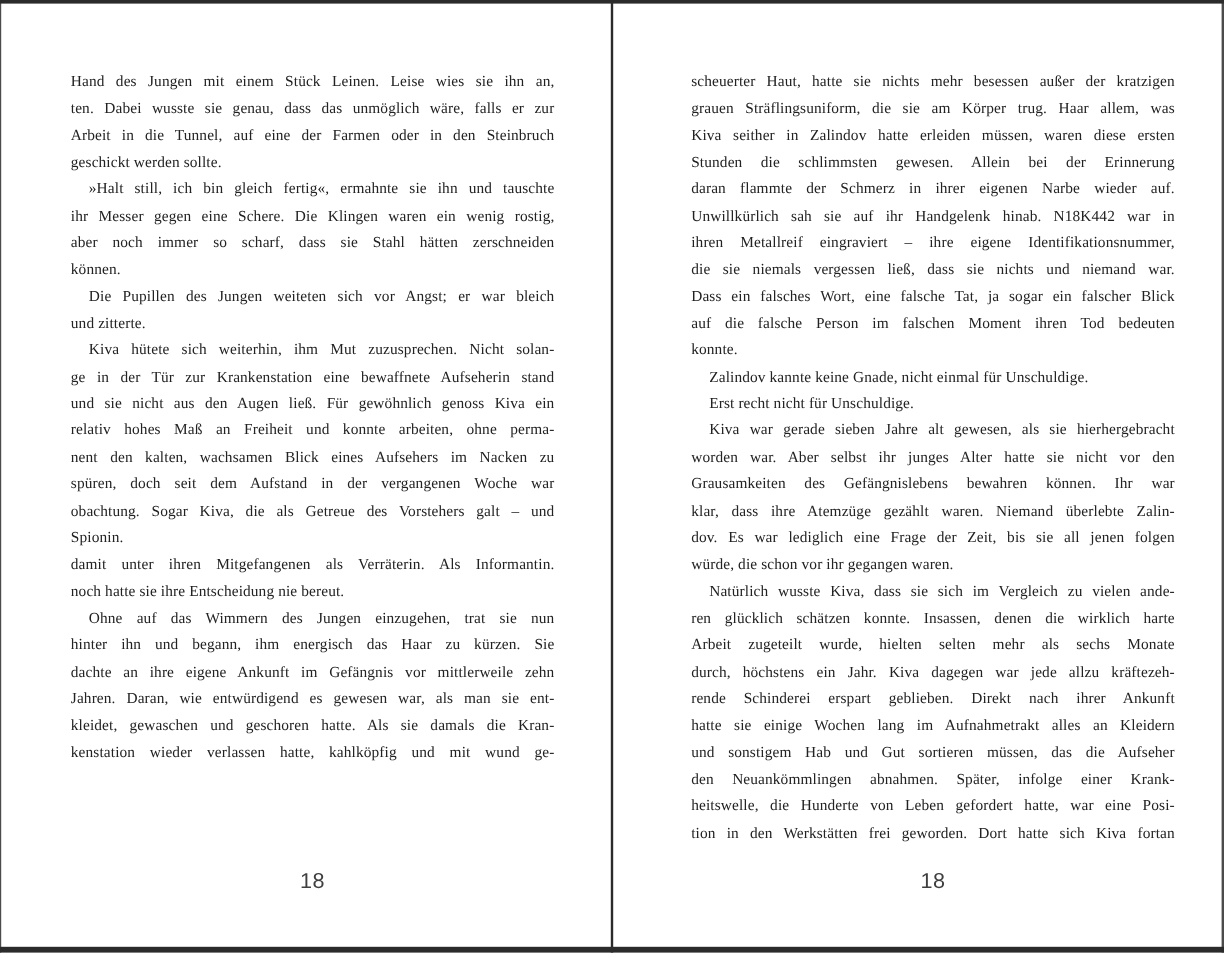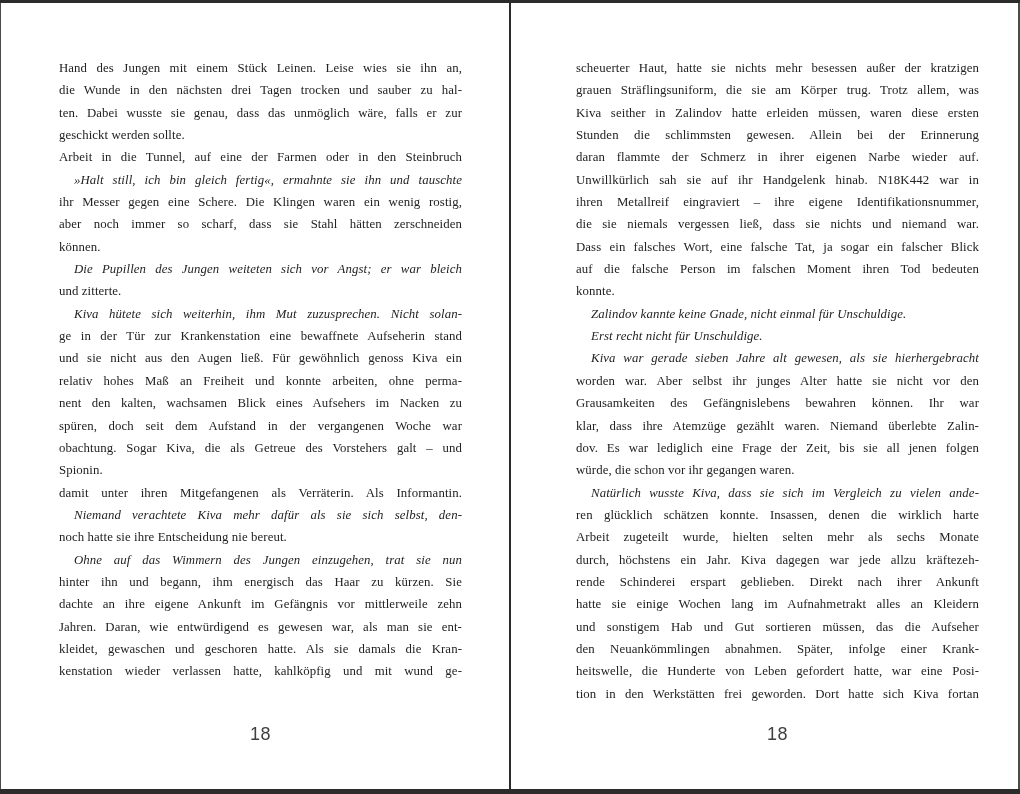--- a/index.html
+++ b/index.html
@@ -44,21 +44,21 @@
   .page-right .text-block { left: 49px; }
 
   .line {
     height: 22.35px;
     overflow: hidden;
     text-align: justify;
     text-align-last: justify;
     white-space: normal;
   }
   .line.no-stretch { text-align-last: left; }
-  .line.indent { text-indent: 15px; font-style: italic; }
+  .line.indent { text-indent: 15px; }
 
   .page-number {
     position: absolute;
     top: 724px;
     width: 403px;
     text-align: center;
     font-family: "Liberation Sans", "DejaVu Sans", sans-serif;
     font-size: 18px;
     letter-spacing: 0.5px;
     color: var(--page-number-color);
@@ -73,24 +73,23 @@
   <div class="frame-top"></div>
   <div class="frame-bottom"></div>
   <div class="frame-left"></div>
   <div class="frame-right"></div>
   <div class="center-divider"></div>
 
   <section class="page page-left">
     <div class="text-block">
         <div>
           <div class="line">Hand des Jungen mit einem Stück Leinen. Leise wies sie ihn an,</div>
-          <div class="line">die Wunde in den nächsten drei Tagen trocken und sauber zu hal-</div>
           <div class="line">ten. Dabei wusste sie genau, dass das unmöglich wäre, falls er zur</div>
+          <div class="line">Arbeit in die Tunnel, auf eine der Farmen oder in den Steinbruch</div>
           <div class="line no-stretch">geschickt werden sollte.</div>
-          <div class="line">Arbeit in die Tunnel, auf eine der Farmen oder in den Steinbruch</div>
         </div>
         <div>
           <div class="line indent">»Halt still, ich bin gleich fertig«, ermahnte sie ihn und tauschte</div>
           <div class="line">ihr Messer gegen eine Schere. Die Klingen waren ein wenig rostig,</div>
           <div class="line">aber noch immer so scharf, dass sie Stahl hätten zerschneiden</div>
           <div class="line no-stretch">können.</div>
         </div>
         <div>
           <div class="line indent">Die Pupillen des Jungen weiteten sich vor Angst; er war bleich</div>
           <div class="line no-stretch">und zitterte.</div>
@@ -100,40 +99,39 @@
           <div class="line">ge in der Tür zur Krankenstation eine bewaffnete Aufseherin stand</div>
           <div class="line">und sie nicht aus den Augen ließ. Für gewöhnlich genoss Kiva ein</div>
           <div class="line">relativ hohes Maß an Freiheit und konnte arbeiten, ohne perma-</div>
           <div class="line">nent den kalten, wachsamen Blick eines Aufsehers im Nacken zu</div>
           <div class="line">spüren, doch seit dem Aufstand in der vergangenen Woche war</div>
           <div class="line">obachtung. Sogar Kiva, die als Getreue des Vorstehers galt – und</div>
           <div class="line no-stretch">Spionin.</div>
           <div class="line">damit unter ihren Mitgefangenen als Verräterin. Als Informantin.</div>
         </div>
         <div>
-          <div class="line indent">Niemand verachtete Kiva mehr dafür als sie sich selbst, den-</div>
           <div class="line no-stretch">noch hatte sie ihre Entscheidung nie bereut.</div>
         </div>
         <div>
           <div class="line indent">Ohne auf das Wimmern des Jungen einzugehen, trat sie nun</div>
           <div class="line">hinter ihn und begann, ihm energisch das Haar zu kürzen. Sie</div>
           <div class="line">dachte an ihre eigene Ankunft im Gefängnis vor mittlerweile zehn</div>
           <div class="line">Jahren. Daran, wie entwürdigend es gewesen war, als man sie ent-</div>
           <div class="line">kleidet, gewaschen und geschoren hatte. Als sie damals die Kran-</div>
           <div class="line">kenstation wieder verlassen hatte, kahlköpfig und mit wund ge-</div>
         </div>
       </div>
     <div class="page-number">18</div>
   </section>
 
   <section class="page page-right">
     <div class="text-block">
         <div>
           <div class="line">scheuerter Haut, hatte sie nichts mehr besessen außer der kratzigen</div>
-          <div class="line">grauen Sträflingsuniform, die sie am Körper trug. Trotz allem, was</div>
+          <div class="line">grauen Sträflingsuniform, die sie am Körper trug. Haar allem, was</div>
           <div class="line">Kiva seither in Zalindov hatte erleiden müssen, waren diese ersten</div>
           <div class="line">Stunden die schlimmsten gewesen. Allein bei der Erinnerung</div>
           <div class="line">daran flammte der Schmerz in ihrer eigenen Narbe wieder auf.</div>
           <div class="line">Unwillkürlich sah sie auf ihr Handgelenk hinab. N18K442 war in</div>
           <div class="line">ihren Metallreif eingraviert – ihre eigene Identifikationsnummer,</div>
           <div class="line">die sie niemals vergessen ließ, dass sie nichts und niemand war.</div>
           <div class="line">Dass ein falsches Wort, eine falsche Tat, ja sogar ein falscher Blick</div>
           <div class="line">auf die falsche Person im falschen Moment ihren Tod bedeuten</div>
           <div class="line no-stretch">konnte.</div>
         </div>

